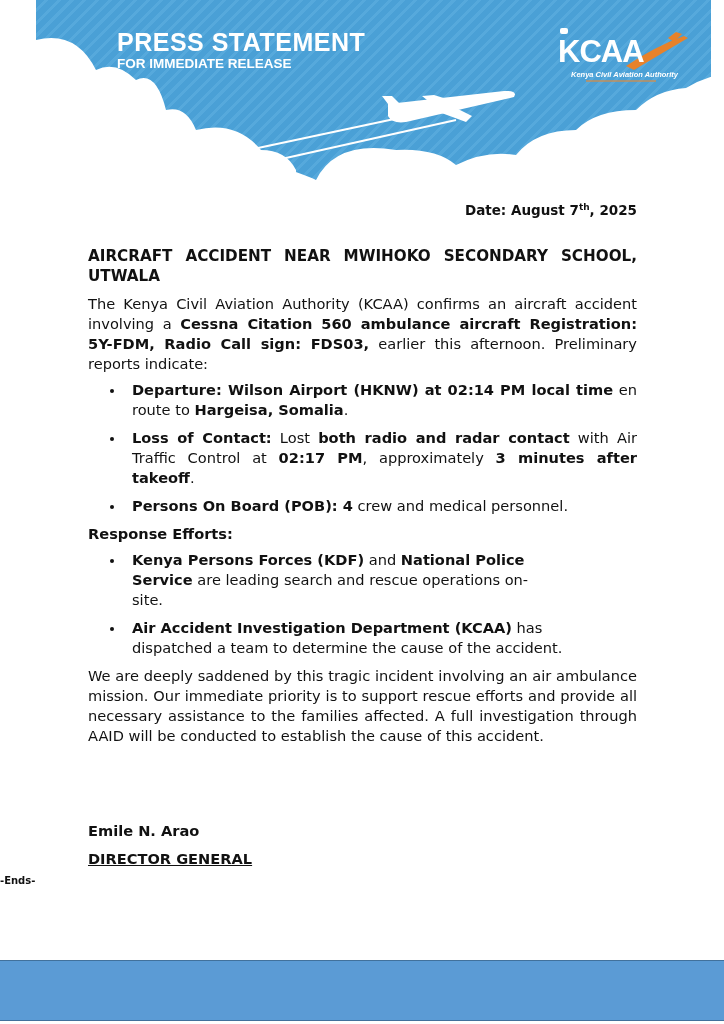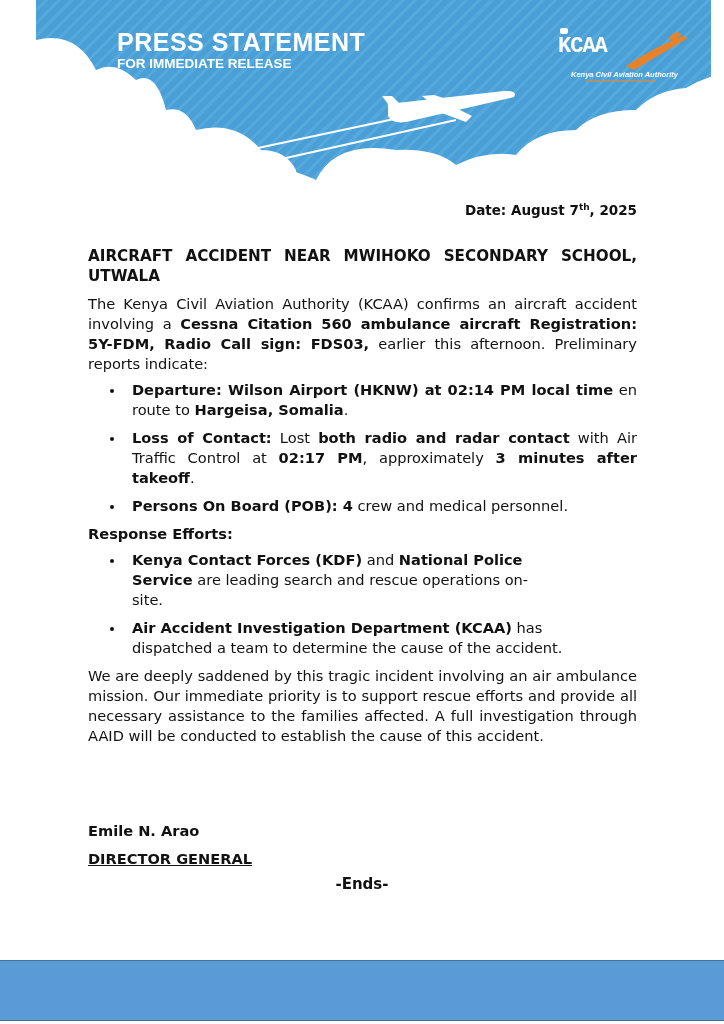--- a/index.html
+++ b/index.html
@@ -21,22 +21,22 @@
       font-size: 25px; color: #ffffff; letter-spacing: 0.5px; white-space: nowrap;
     }
     .press-sub {
       position: absolute; left: 81px; top: 56px;
       font-family: "Liberation Sans", sans-serif; font-weight: bold;
       font-size: 13.5px; color: #ffffff; white-space: nowrap;
     }
     .logo { position: absolute; left: 520px; top: 26px; width: 140px; height: 60px; }
     .logo-text {
       position: absolute; left: 2px; top: 8px;
-      font-family: Liberation Mono, monospace; font-weight: bold;
-      font-size: 22px; color: #ffffff; letter-spacing: -1px;
+      font-family: Liberation Sans, sans-serif; font-weight: bold;
+      font-size: 31px; color: #ffffff; letter-spacing: -1px;
     }
     .logo-sub {
       position: absolute; left: 3px; top: 44px; font-size: 7.5px;
       font-family: "Liberation Sans", sans-serif; font-weight: bold; font-style: italic;
       color: #ffffff; white-space: nowrap; padding-left: 12px;
     }
     .logo-tag {
       position: absolute; left: 30px; top: 54px; width: 70px; height: 2px;
       background: #e08a3a; opacity: 0.6;
     }
@@ -55,21 +55,21 @@
       width: 4px; height: 4px; border-radius: 50%; background: #111;
     }
     ul.resp li { text-align: left; }
     .section { font-weight: bold; margin: 0; }
     b { font-weight: bold; }
     .sign-name { font-weight: bold; position: absolute; left: 88px; top: 822px; font-size: 14.6px; }
     .sign-title {
       font-weight: bold; position: absolute; left: 88px; top: 850px; font-size: 14.6px;
       text-decoration: underline;
     }
-    .ends { position: absolute; left: 0; width: 724px; text-align: center; top: 875px; font-weight: bold; font-size: 15px; padding-left: 0px; }
+    .ends { position: absolute; left: 0; width: 724px; top: 875px; font-weight: bold; font-size: 10px; padding-left: 0px; }
     .ends span { display: inline-block; margin-left: 0px; }
     .footer-band {
       position: absolute; left: 0; top: 960px; width: 724px; height: 59px;
       background: #5b9bd5; border-top: 1px solid #41719c; border-bottom: 1px solid #41719c;
     }
   </style>
 </head>
 <body>
 
 <div class="banner">
@@ -112,21 +112,21 @@
 
   <ul>
     <li><b>Departure: Wilson Airport (HKNW) at 02:14 PM local time</b><span> en route to </span><b>Hargeisa, Somalia</b><span>.</span></li>
     <li><b>Loss of Contact:</b><span> Lost </span><b>both radio and radar contact</b><span> with Air Traffic Control at </span><b>02:17 PM</b><span>, approximately </span><b>3 minutes after takeoff</b><span>.</span></li>
     <li><b>Persons On Board (POB): 4</b><span> crew and medical personnel.</span></li>
   </ul>
 
   <p class="section">Response Efforts:</p>
 
   <ul class="resp">
-    <li style="padding-right:90px"><b>Kenya Contact Forces (KDF)</b><span> and </span><b>National Police Service</b><span> are leading search and rescue operations on-site.</span></li>
+    <li style="padding-right:90px"><b>Kenya Persons Forces (KDF)</b><span> and </span><b>National Police Service</b><span> are leading search and rescue operations on-site.</span></li>
     <li style="padding-right:70px"><b>Air Accident Investigation Department (KCAA)</b><span> has dispatched a team to determine the cause of the accident.</span></li>
   </ul>
 
   <p class="justify">We are deeply saddened by this tragic incident involving an air ambulance mission. Our immediate priority is to support rescue efforts and provide all necessary assistance to the families affected. A full investigation through AAID will be conducted to establish the cause of this accident.</p>
 </div>
 
 <div class="sign-name">Emile N. Arao</div>
 <div class="sign-title">DIRECTOR GENERAL</div>
 <div class="ends"><span>-Ends-</span></div>
 

